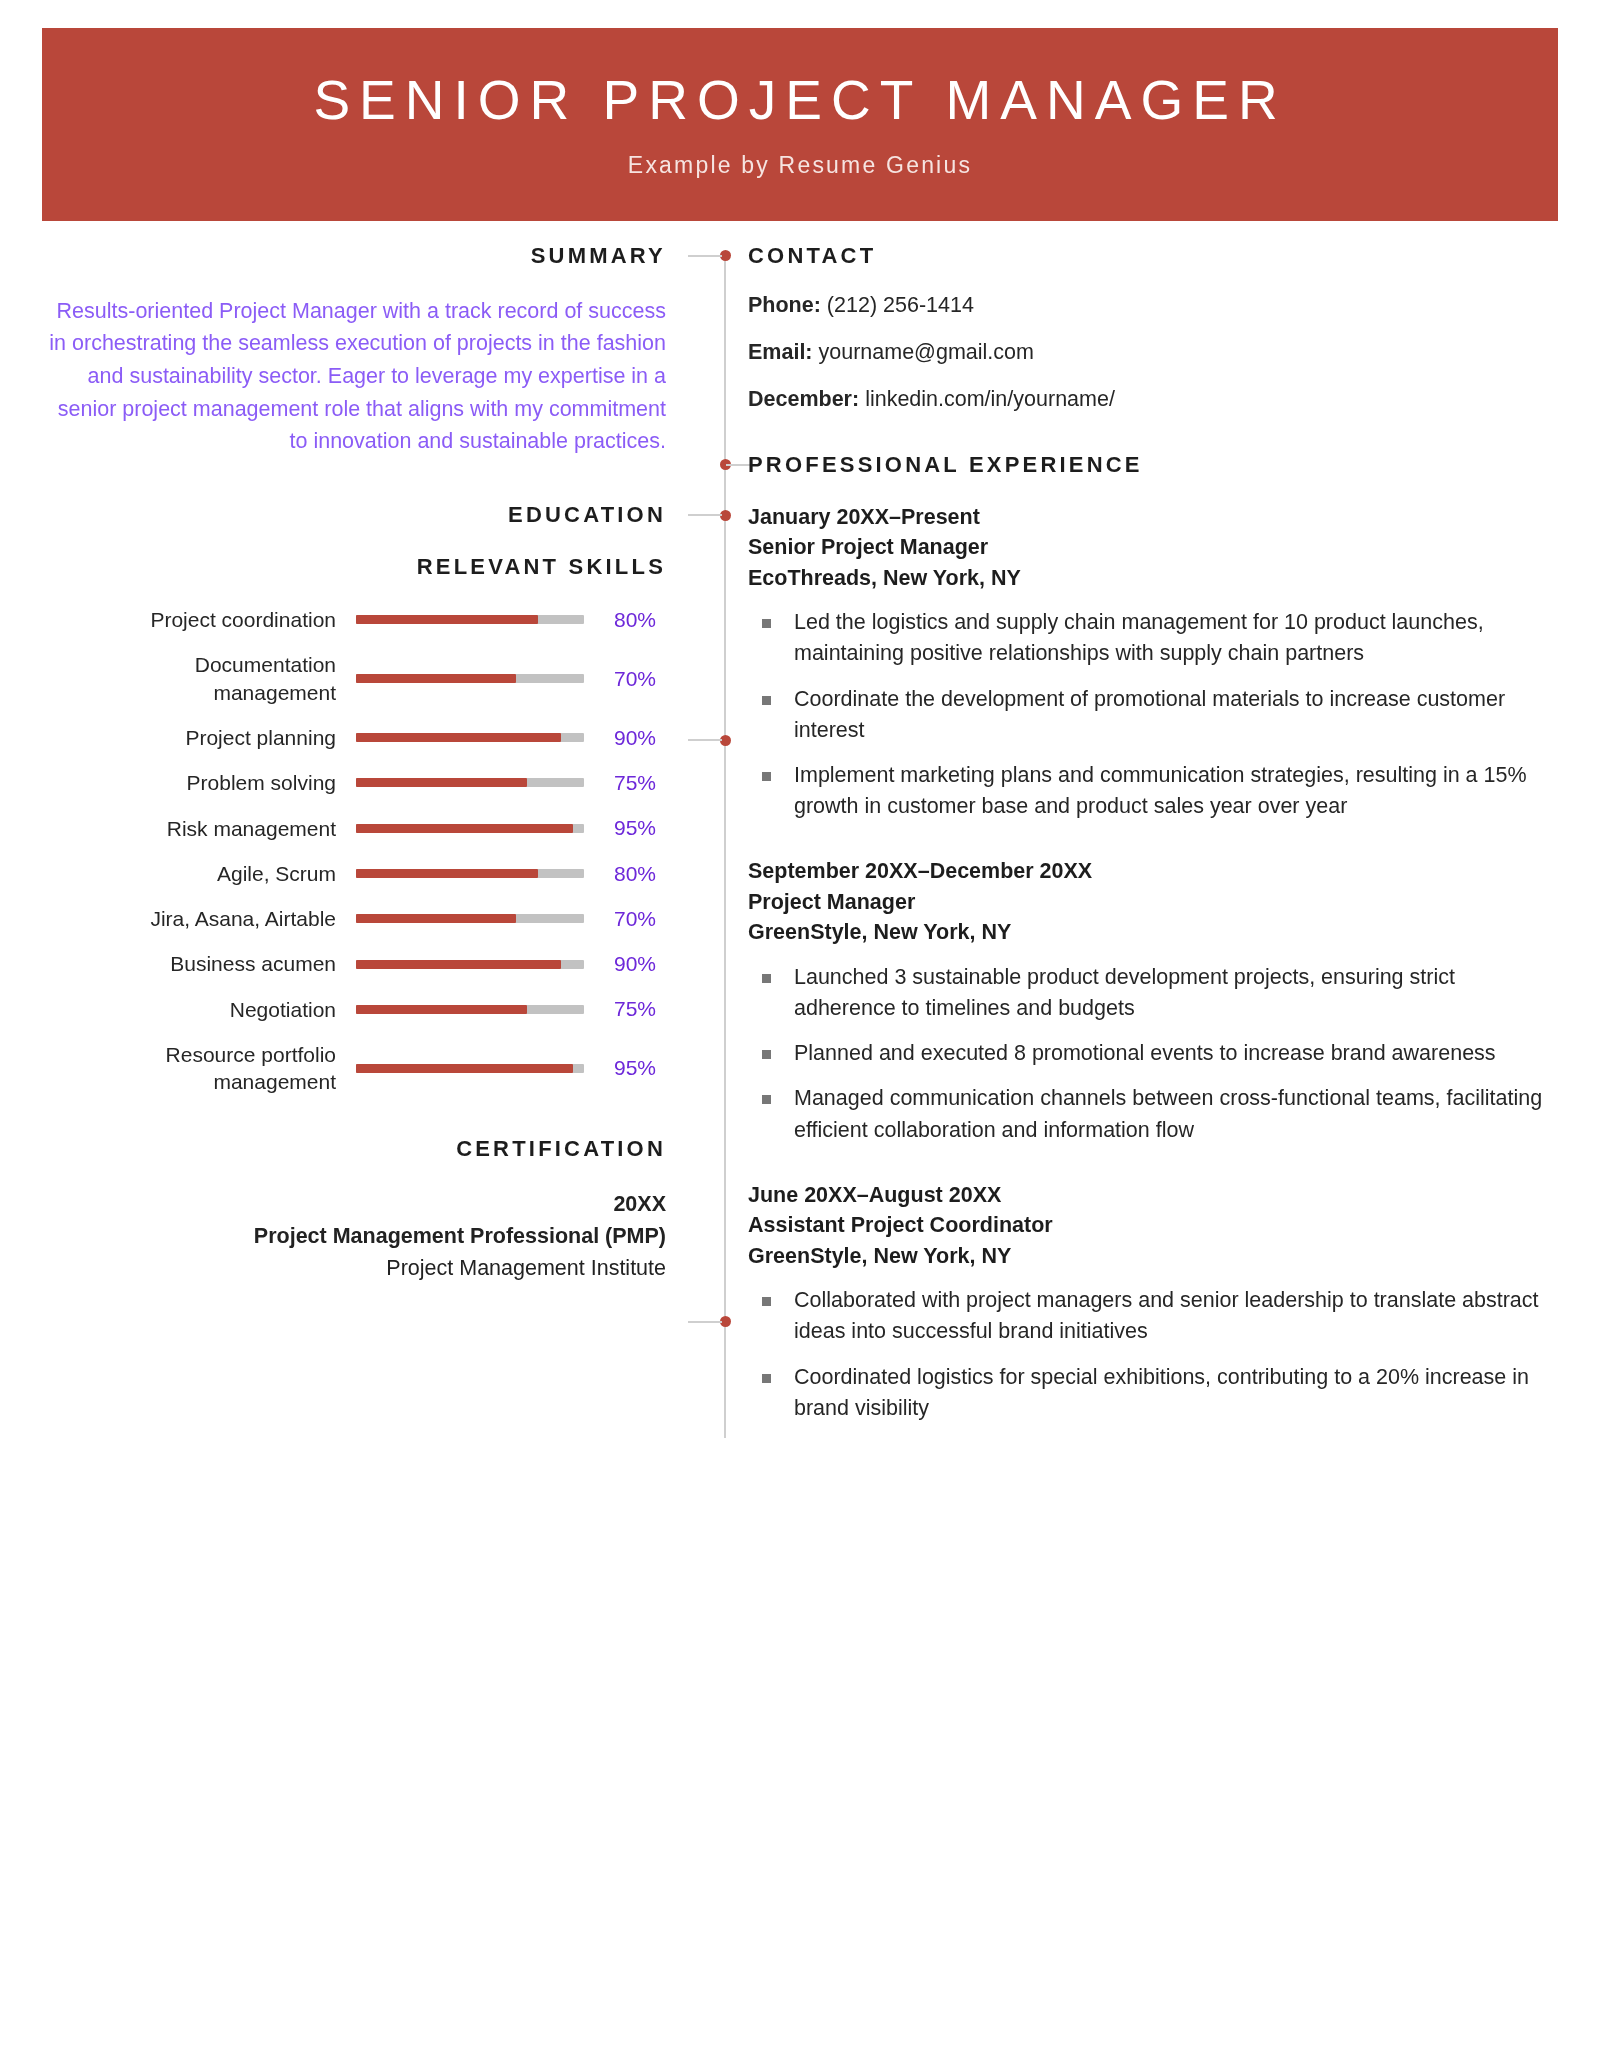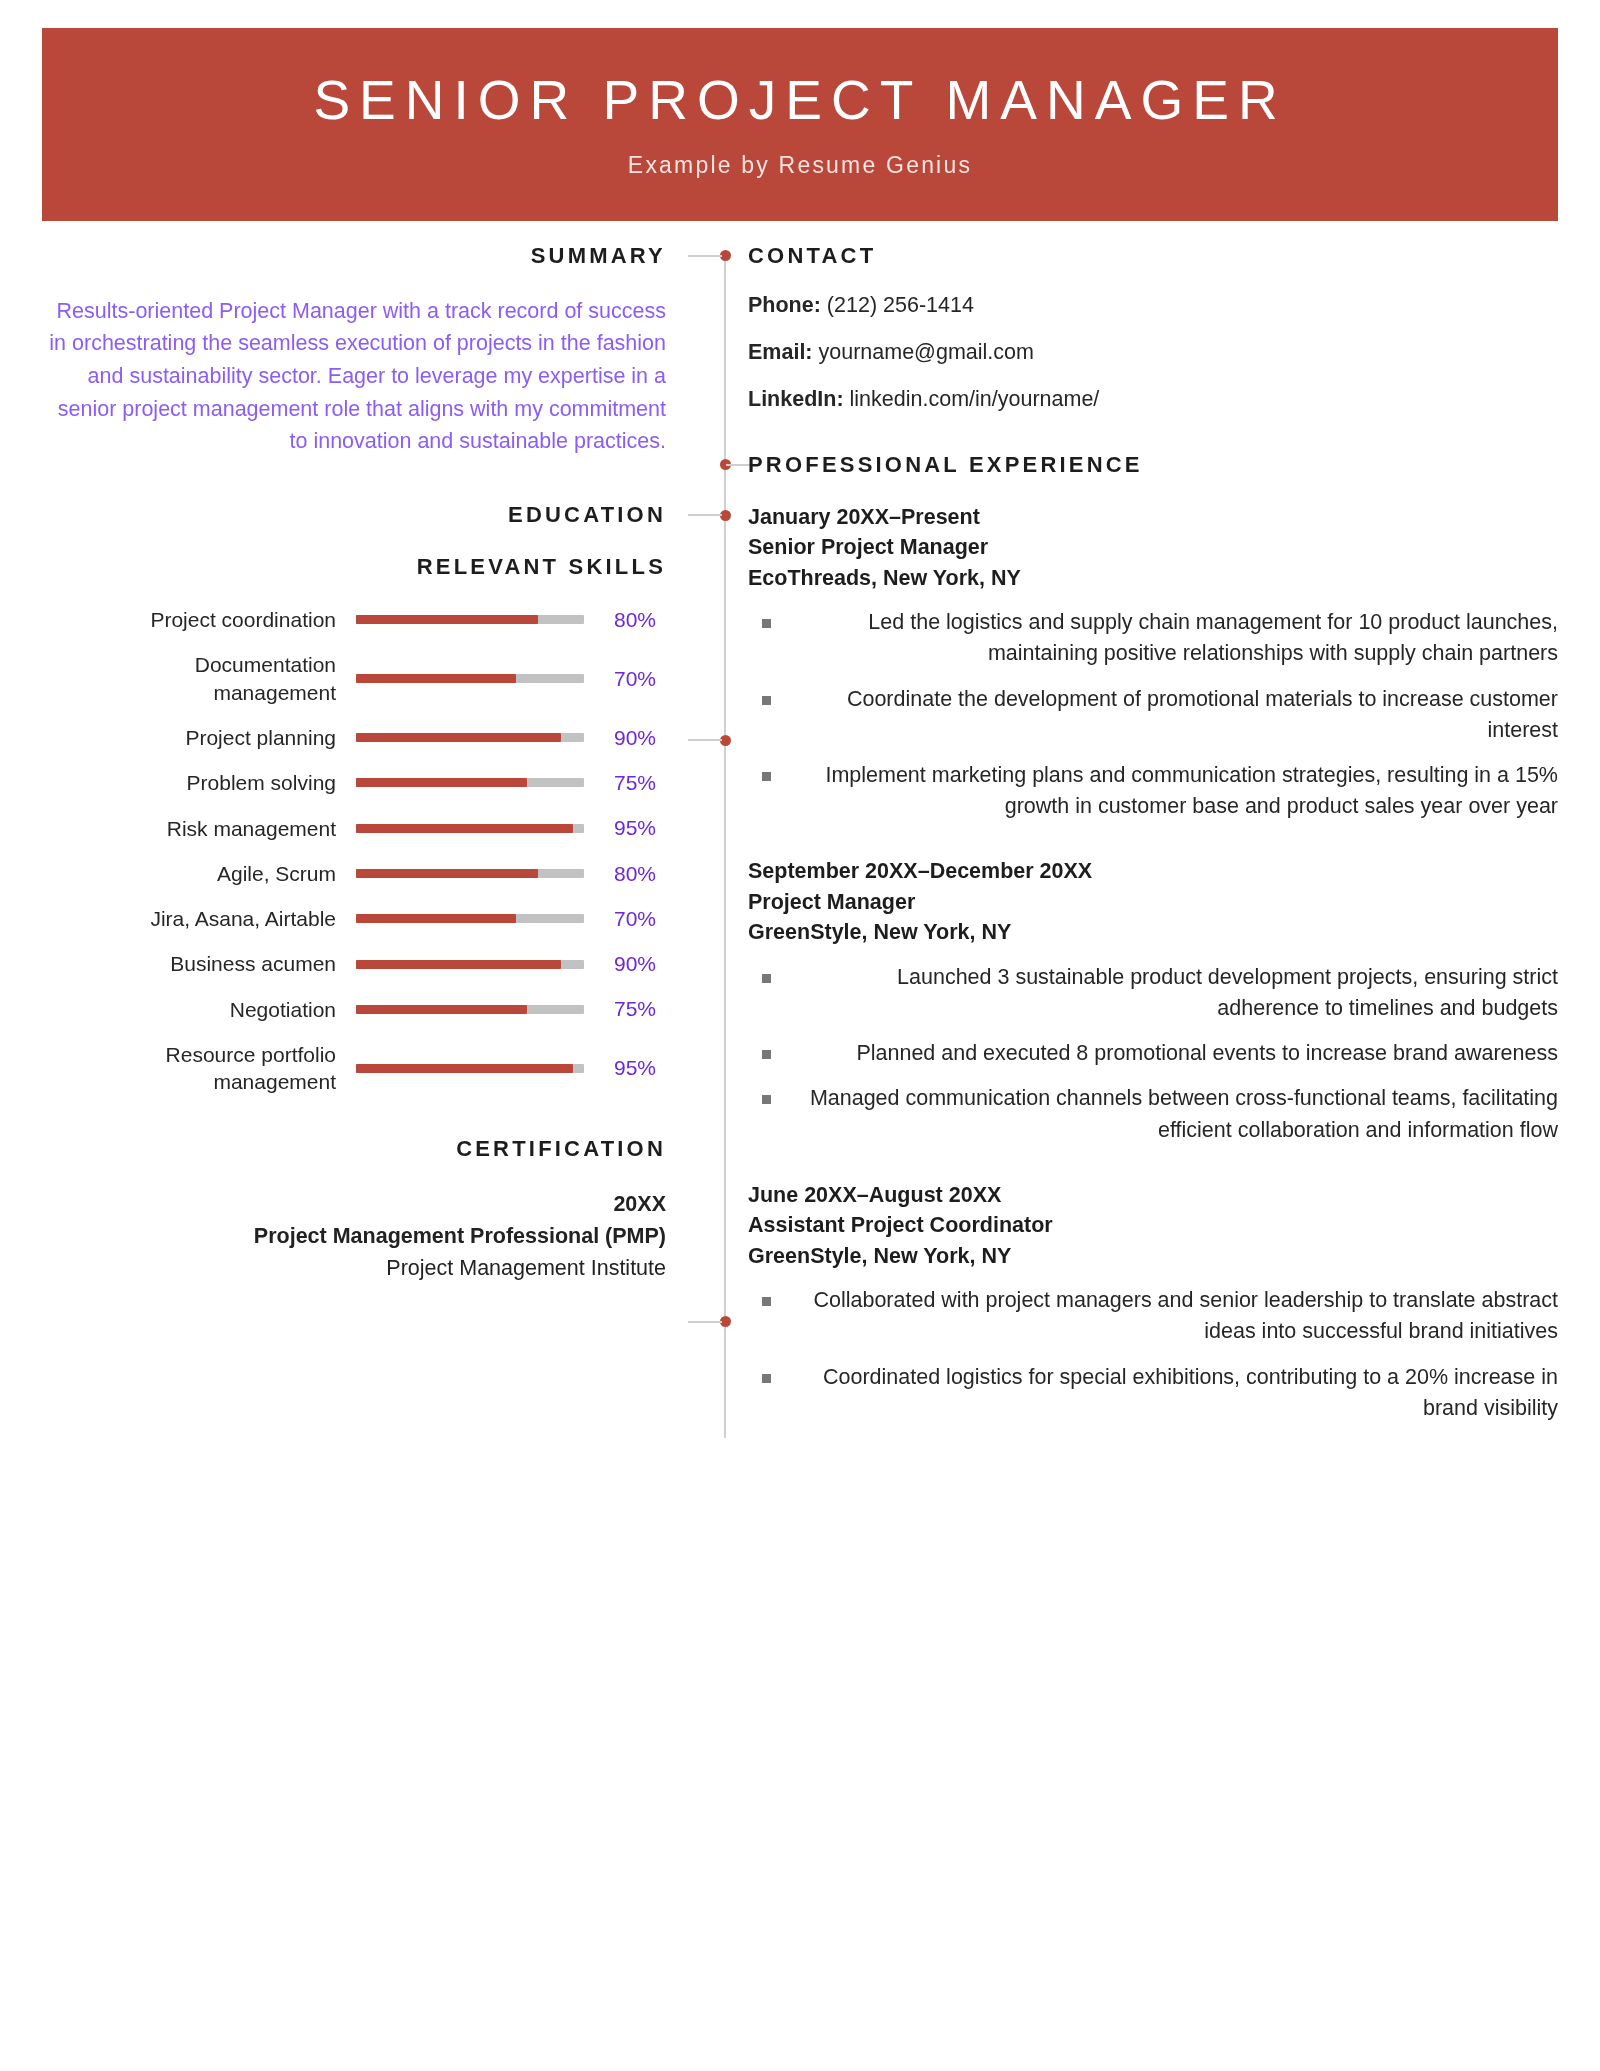--- a/index.html
+++ b/index.html
@@ -192,21 +192,20 @@
     margin: 14px 0 0 0;
     padding: 0;
   }
   .bullets li {
     position: relative;
     padding-left: 46px;
     font-size: 21.5px;
     line-height: 1.45;
     margin-bottom: 14px;
     color: #262626;
-    text-align: right;
   }
   .bullets li::before {
     content: "";
     position: absolute;
     left: 14px;
     top: 12px;
     width: 9px;
     height: 9px;
     background: #777777;
   }
@@ -332,21 +331,21 @@
       <div class="contact-block">
         <div class="contact-line">
           <span class="contact-label">Phone:</span>
           <span>(212) 256-1414</span>
         </div>
         <div class="contact-line">
           <span class="contact-label">Email:</span>
           <span>yourname@gmail.com</span>
         </div>
         <div class="contact-line">
-          <span class="contact-label">LinkedIn:</span>
+          <span class="contact-label">December:</span>
           <span>linkedin.com/in/yourname/</span>
         </div>
       </div>
 
       <div class="sec-head sec-head-right">PROFESSIONAL EXPERIENCE</div>
       <div id="jobs-container">
           <div class="job">
             <div class="job-line">January 20XX–Present</div>
             <div class="job-line">Senior Project Manager</div>
             <div class="job-line">EcoThreads, New York, NY</div>

